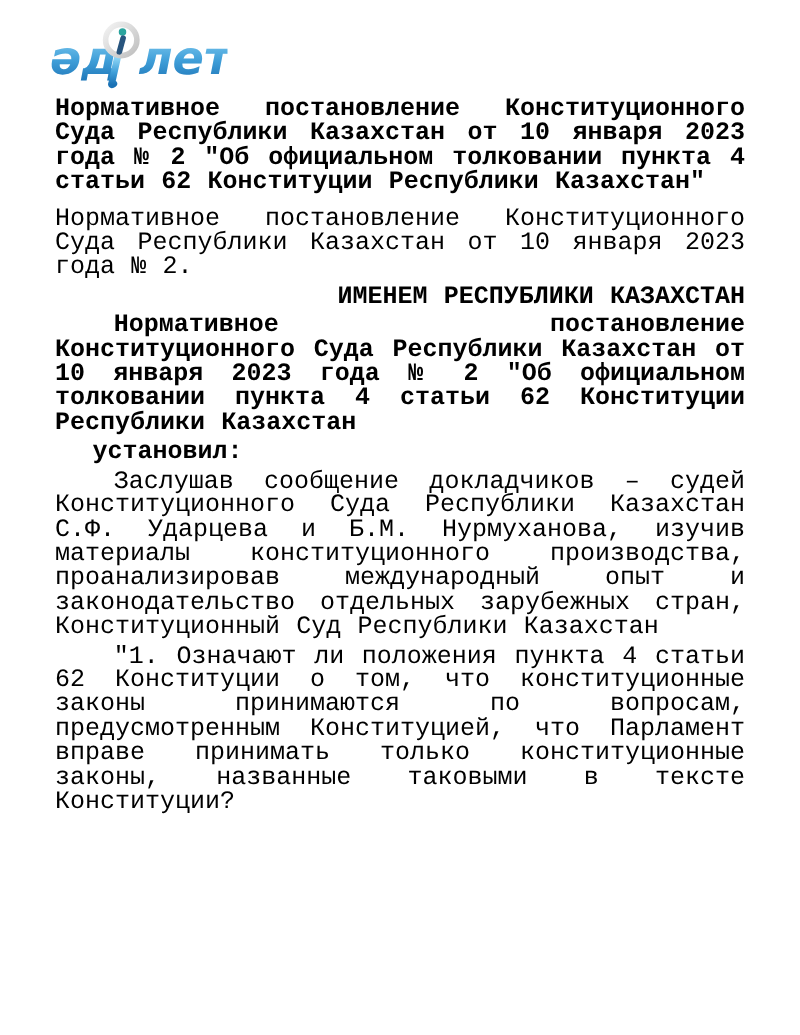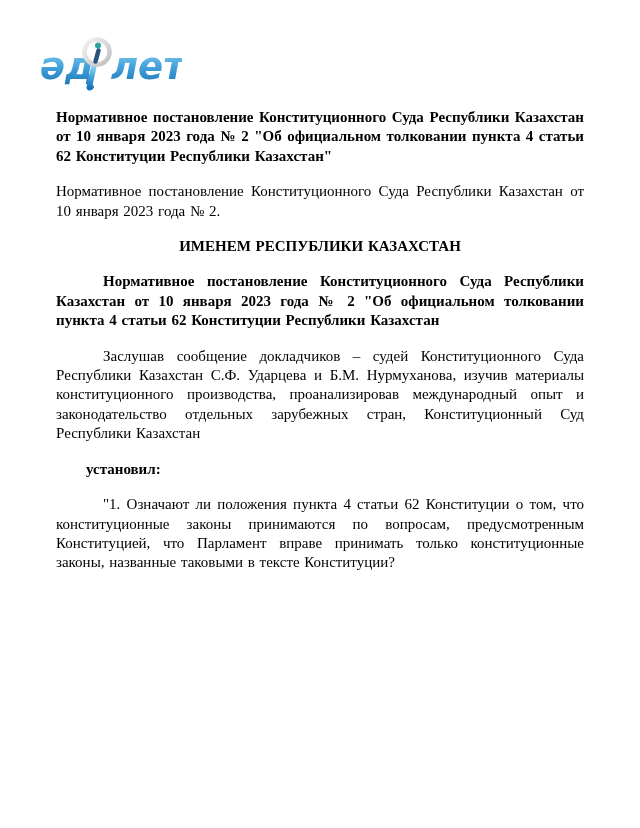--- a/index.html
+++ b/index.html
@@ -11,40 +11,41 @@
     width: 640px;
     height: 828px;
     overflow: hidden;
     font-family: "Liberation Serif", serif;
     color: #000000;
   }
   .page {
     box-sizing: border-box;
     width: 640px;
     height: 828px;
-    padding: 36px 40px 0 40px;
+    padding: 16px 40px 0 40px;
     background: #ffffff;
   }
   .logo-wrap {
     height: 56px;
     margin-bottom: 6px;
   }
   p.doc {
-    margin: 16px;
-    font-size: 15px;
+    margin: 4px;
+    font-size: 20px;
     line-height: 19.4px;
     text-align: justify;
     word-spacing: 1px;
+    font-family: Liberation Mono, monospace;
   }
   p.title-block {
     font-weight: bold;
     margin-bottom: 10px;
   }
   p.center-head {
-    text-align: center;
+    text-align: right;
     font-weight: bold;
   }
   p.bold { font-weight: bold; }
   p.indent { text-indent: 47px; }
   p.indent-sm { text-indent: 30px; }
   p.gap-top { margin-top: 21px; }
 </style>
 </head>
 <body>
 
@@ -75,22 +76,22 @@
   <p class="doc title-block">Нормативное постановление Конституционного Суда Республики Казахстан от 10 января 2023 года № 2 "Об официальном толковании пункта 4 статьи 62 Конституции Республики Казахстан"</p>
 
   <p class="doc">Нормативное постановление Конституционного Суда Республики Казахстан от 10 января 2023 года № 2.</p>
 
   <p class="doc center-head">ИМЕНЕМ РЕСПУБЛИКИ КАЗАХСТАН</p>
 
   <p class="doc bold indent">Нормативное постановление Конституционного Суда Республики Казахстан от 10 января 2023 года № 2 "Об официальном толковании пункта 4 статьи 62 Конституции Республики Казахстан</p>
 
 
 
+  <p class="doc bold indent-sm">установил:</p>
+
   <p class="doc indent">Заслушав сообщение докладчиков – судей Конституционного Суда Республики Казахстан С.Ф. Ударцева и Б.М. Нурмуханова, изучив материалы конституционного производства, проанализировав международный опыт и законодательство отдельных зарубежных стран, Конституционный Суд Республики Казахстан</p>
-
-  <p class="doc bold indent-sm">установил:</p>
 
 
 
   <p class="doc indent">"1. Означают ли положения пункта 4 статьи 62 Конституции о том, что конституционные законы принимаются по вопросам, предусмотренным Конституцией, что Парламент вправе принимать только конституционные законы, названные таковыми в тексте Конституции?</p>
 
 
 </div>
 
 </body></html>

